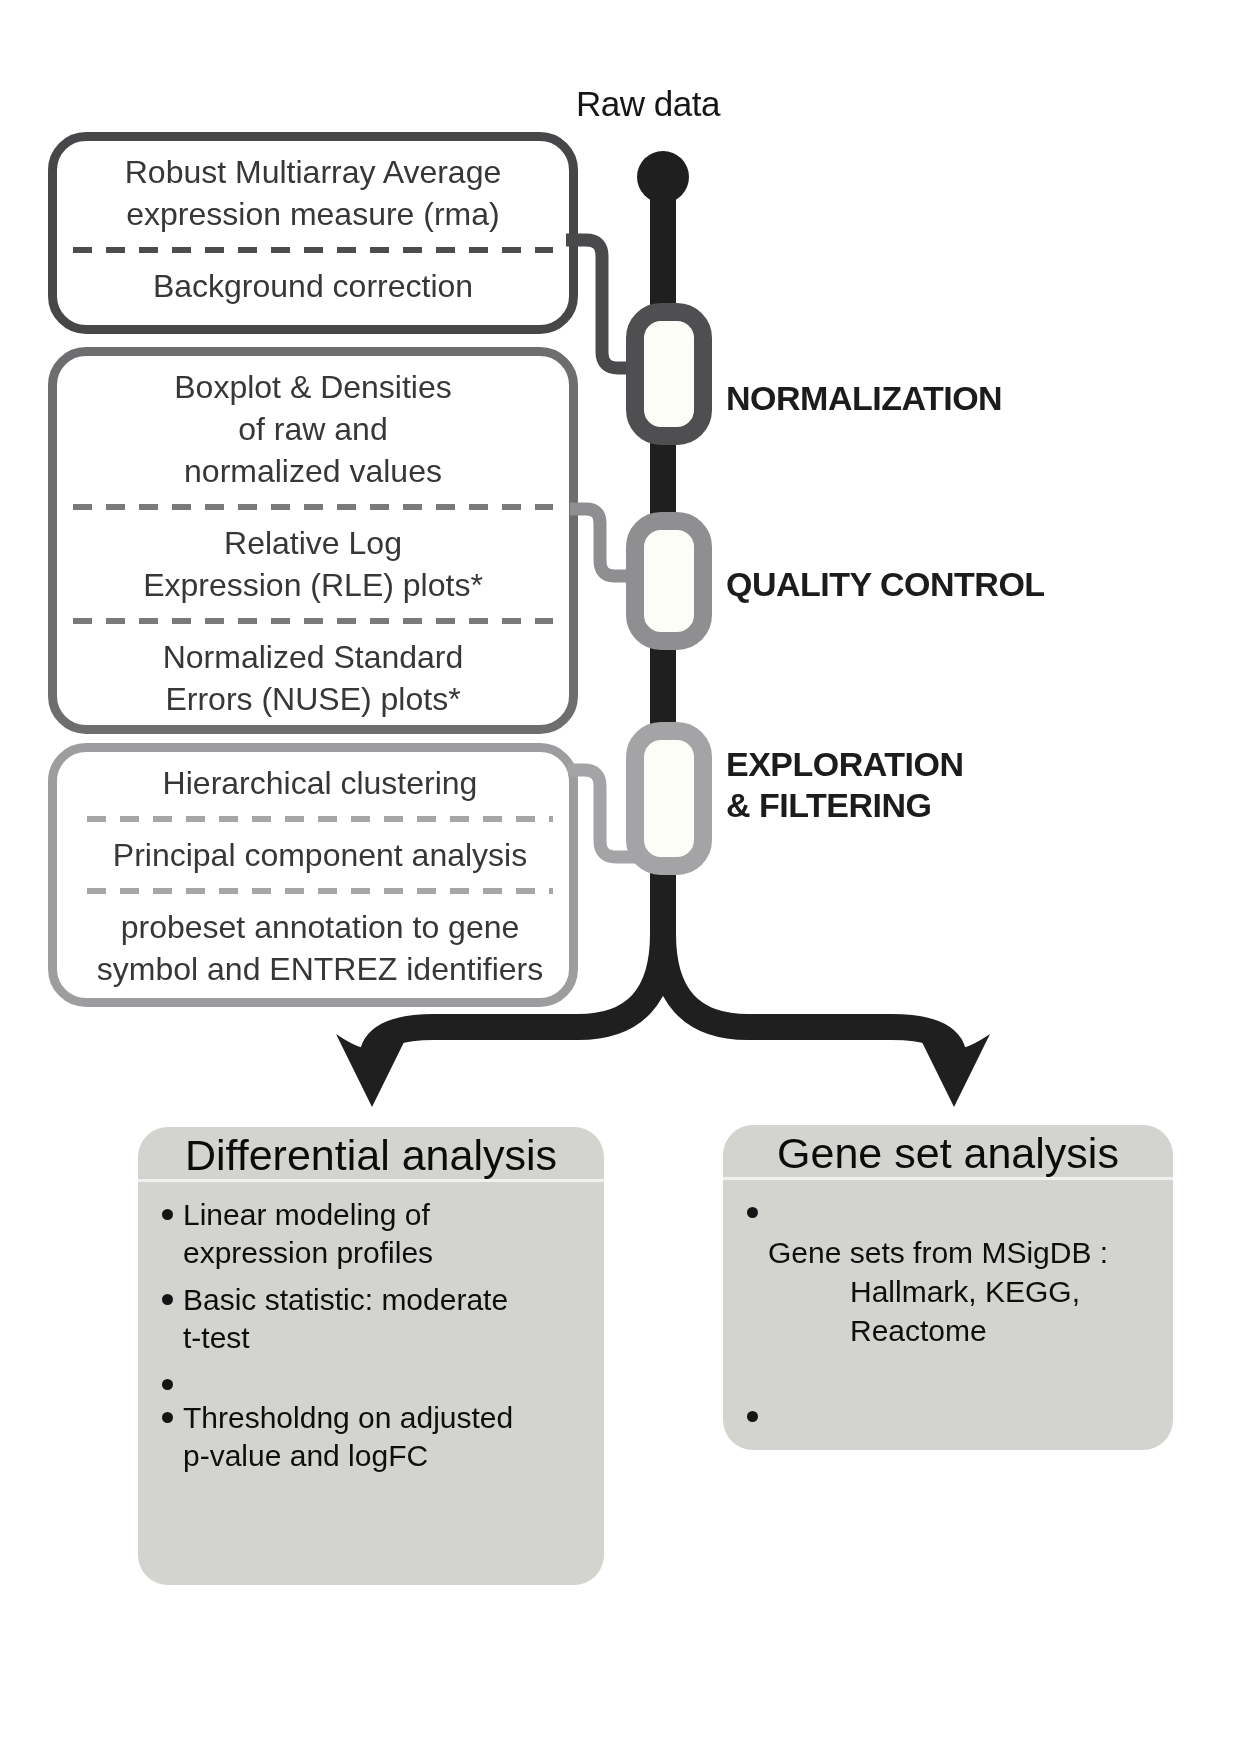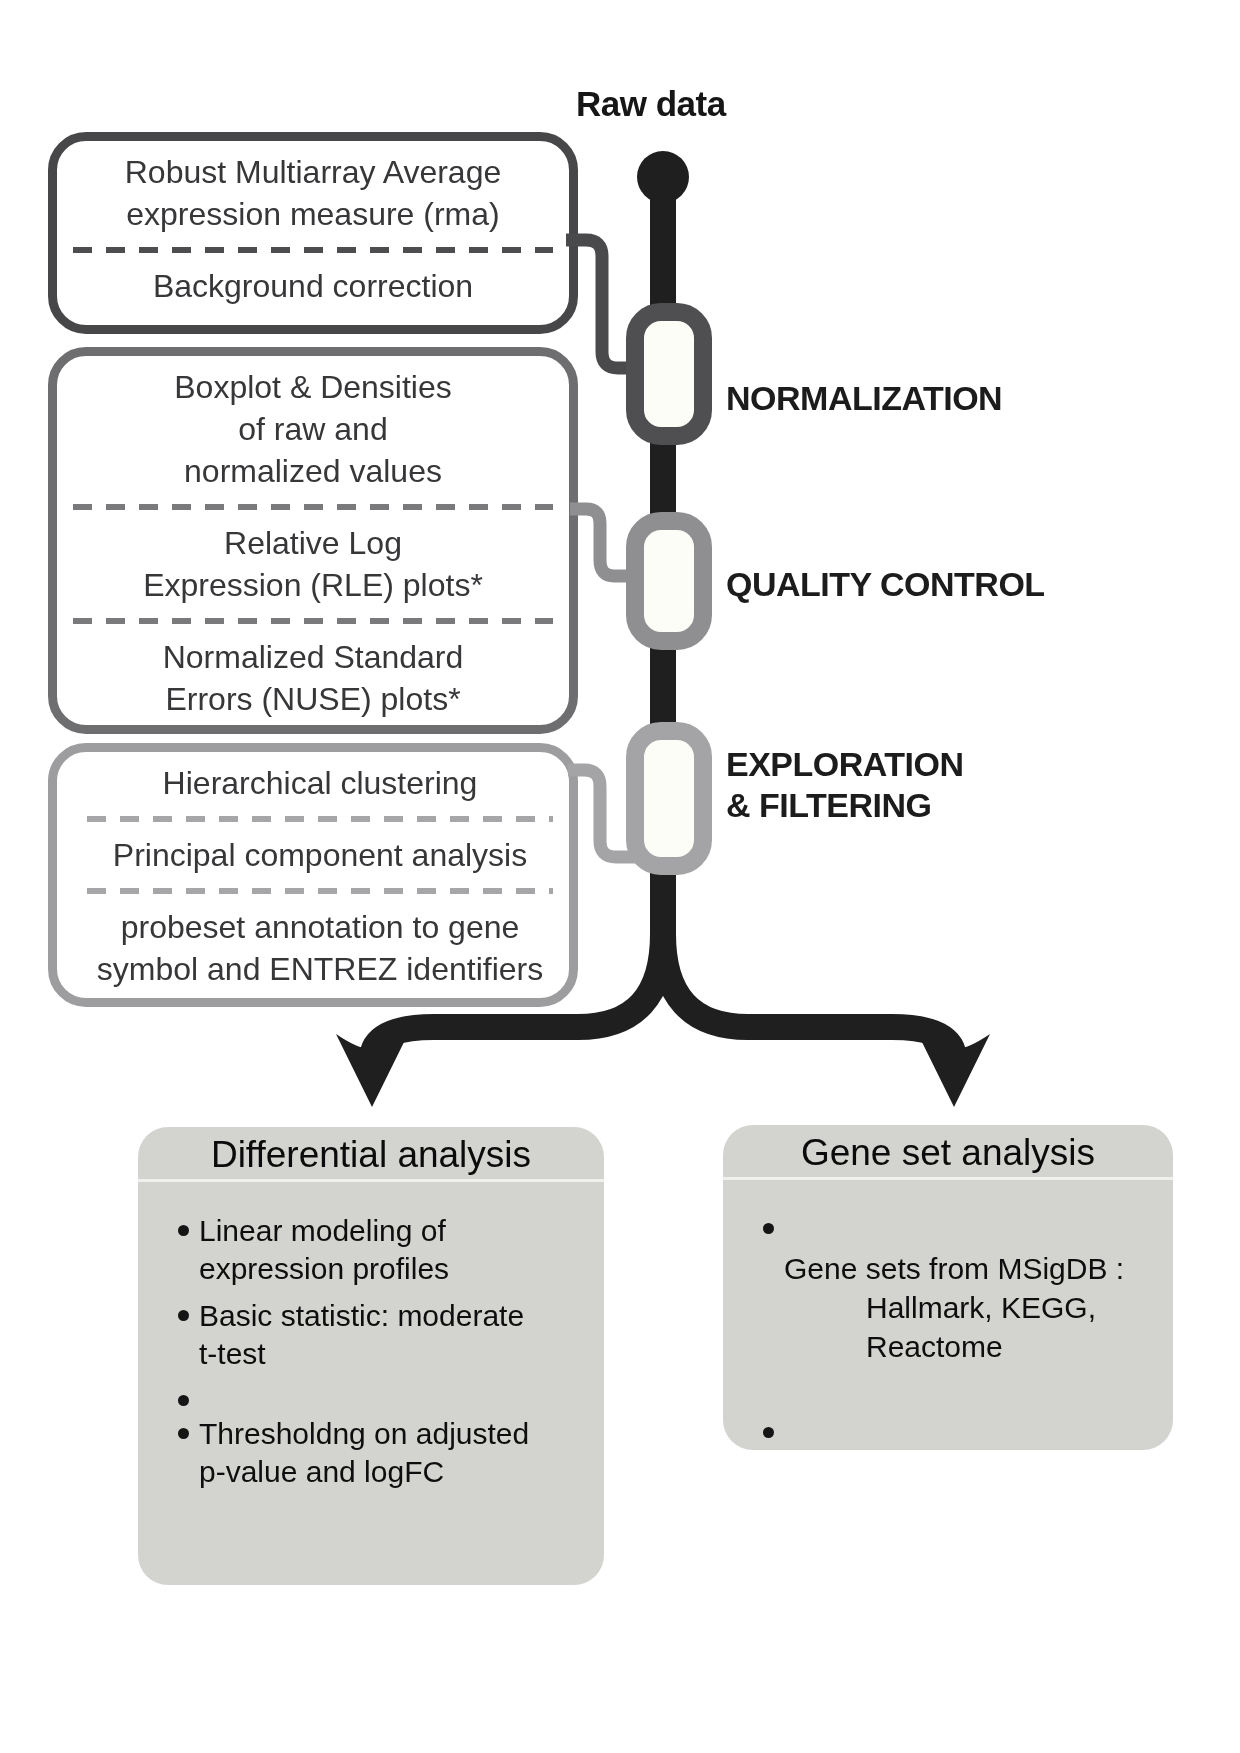--- a/index.html
+++ b/index.html
@@ -20,21 +20,21 @@
     font-size:32px; line-height:42px; color:#37373a; white-space:pre-line;
     letter-spacing:0;
   }
   .gdash { height:6px; margin:12px 2px; }
   .dash1 { background:repeating-linear-gradient(90deg,#4d4d50 0 19px,transparent 19px 33px); }
   .dash2 { background:repeating-linear-gradient(90deg,#7a7a7d 0 19px,transparent 19px 33px); }
   .dash3 { background:repeating-linear-gradient(90deg,#a6a6a9 0 19px,transparent 19px 33px); }
 
   
   .rawdata {
-    position:absolute; left:576px; top:84px; font-size:35px; font-weight:bold;
+    position:absolute; left:576px; top:84px; font-size:35px; font-weight:normal;
     color:#161616; letter-spacing:-0.5px;
   }
   .stage-label {
     position:absolute; left:726px; font-size:34px; font-weight:bold; color:#1c1c1c;
     line-height:41px; letter-spacing:-0.5px; white-space:pre-line;
   }
   #lab1 { top:378px; }
   #lab2 { top:564px; }
   #lab3 { top:744px; }
 
@@ -43,23 +43,23 @@
 
   
   .obox {
     position:absolute; box-sizing:border-box; background:#d3d3d0; border-radius:30px;
     color:#0e0e0e;
   }
   #diffbox { left:138px; top:1127px; width:466px; height:458px; }
   #genebox { left:723px; top:1125px; width:450px; height:325px; }
   .obox .bhead {
     height:52px; border-bottom:3px solid #f0f0ee; text-align:center;
-    font-size:37px; line-height:56px; color:#0b0b0b;
+    font-size:43px; line-height:56px; color:#0b0b0b;
   }
-  .obox ul { list-style:none; margin:16px; padding:14px 8px 0 24px; }
+  .obox ul { list-style:none; margin:0; padding:14px 8px 0 24px; }
   .obox li { display:flex; margin-bottom:9px; }
   .obox .dot {
     flex:0 0 11px; width:11px; height:11px; border-radius:50%;
     background:#151515; margin-top:13px; margin-right:10px;
   }
   .obox .li-text { font-size:30px; line-height:38px; white-space:pre-line; }
   #genebox .li-text { line-height:39px; }
   #genebox .sets { margin-left:82px; white-space:pre-line; }
 </style>
 </head>

